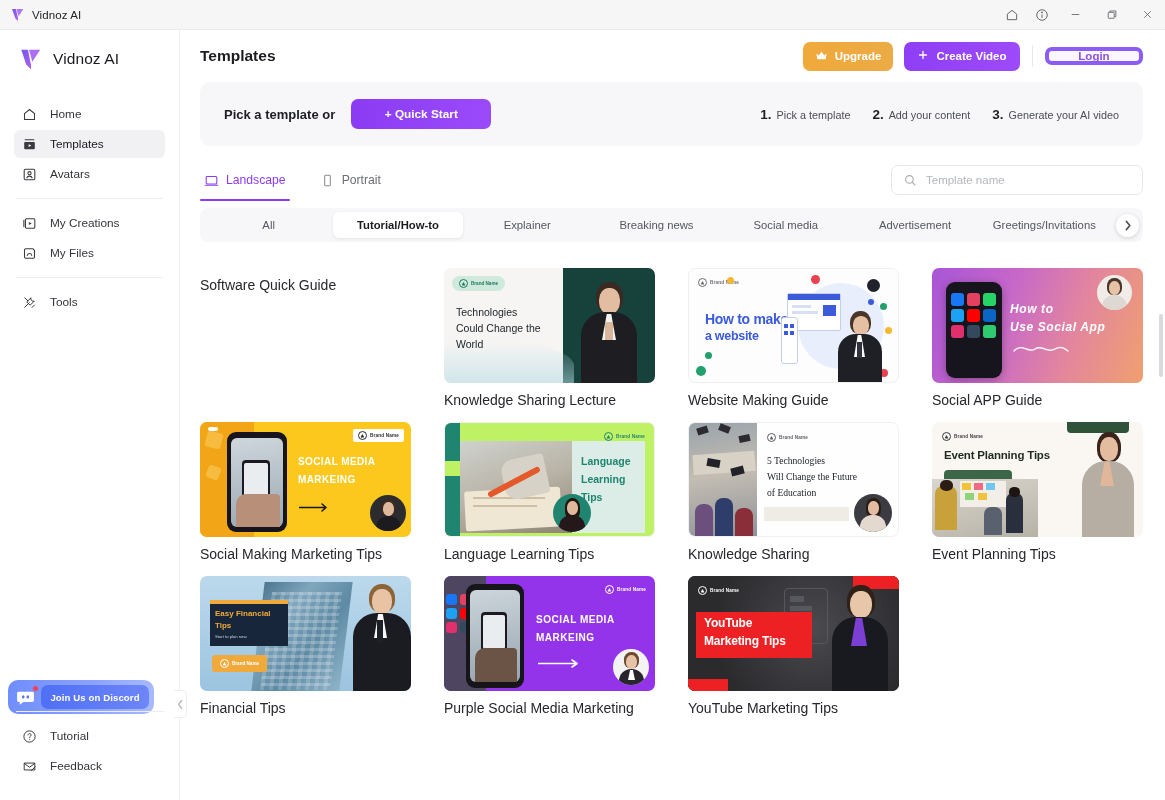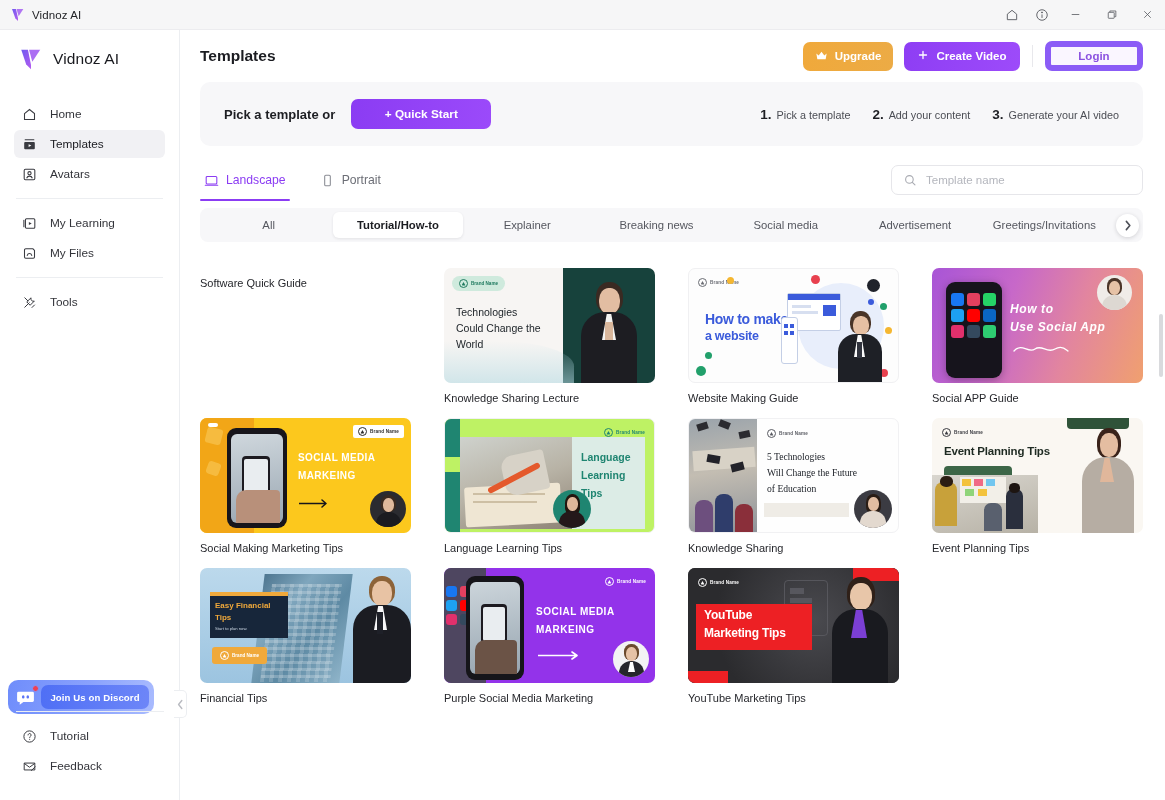--- a/index.html
+++ b/index.html
@@ -98,22 +98,22 @@
     background: linear-gradient(95deg, #f0a93b 0%, #ecab45 100%);
     color: #fff; font-size: 11.5px; font-weight: bold;
   }
   .btn-create {
     width: 116px; height: 29px; border-radius: 7px; margin-left: 11px;
     background: linear-gradient(95deg, #8e3ef4 0%, #9d4bfa 100%);
     color: #fff; font-size: 11.5px; font-weight: bold;
   }
   .tb-divider { width: 1px; height: 22px; background: #e8e8ec; margin: 0 12px; }
   .btn-login {
-    width: 98px; height: 30px; border-radius: 7px;
-    background: #faf6ff; border: 6px solid #8b5cf6;
+    width: 98px; height: 18px; border-radius: 7px;
+    background: #faf6ff; border: 4px solid #8b5cf6;
     color: #8b52e0; font-size: 11.5px; font-weight: bold;
   }
 
   .content { padding: 0 22px 0 20px; }
 
   
   .banner {
     height: 64px; background: #f7f7f9; border-radius: 10px;
     display: flex; align-items: center; padding: 0 24px;
   }
@@ -180,21 +180,21 @@
   .grid {
     margin-top: 26px; display: grid; grid-template-columns: repeat(4, 1fr);
     column-gap: 33px; row-gap: 14px;
   }
   .card { cursor: pointer; }
   .thumb {
     width: 100%; height: 115px; border-radius: 7px; overflow: hidden;
     position: relative; background: #eee;
   }
   .card-title {
-    margin-top: 9px; font-size: 11px; color: #26272c;
+    margin-top: 9px; font-size: 14px; color: #26272c;
     white-space: nowrap; overflow: hidden; text-overflow: ellipsis;
   }
 
   
   .brand-chip {
     position: absolute; display: flex; align-items: center; gap: 3px;
     font-size: 4.6px; letter-spacing: .2px; font-weight: bold;
   }
   .brand-circ {
     width: 9px; height: 9px; border-radius: 50%;
@@ -320,21 +320,21 @@
 
     <div class="sb-group">
       <div class="sb-item">
         <span class="sb-ico">
           <svg width="15" height="15" viewBox="0 0 24 24" fill="none" stroke="currentColor" stroke-width="1.7">
             <rect x="5.5" y="4.5" width="15" height="15" rx="1.6"></rect>
             <path d="M3 7v10" stroke-linecap="round"></path>
             <path d="M11 9.7 L15.5 12 L11 14.3 Z" fill="currentColor" stroke="none"></path>
           </svg>
         </span>
-        <span class="sb-label">My Learning</span>
+        <span class="sb-label">My Creations</span>
       </div>
       <div class="sb-item">
         <span class="sb-ico">
           <svg width="15" height="15" viewBox="0 0 24 24" fill="none" stroke="currentColor" stroke-width="1.7">
             <path d="M4 6.5a2 2 0 012-2h11.5L20 7v10.5a2 2 0 01-2 2H6a2 2 0 01-2-2z"></path>
             <path d="M8.4 15c.6-2 1.9-3 3.6-3s3 1 3.6 3" stroke-linecap="round"></path>
           </svg>
         </span>
         <span class="sb-label">My Files</span>
       </div>

